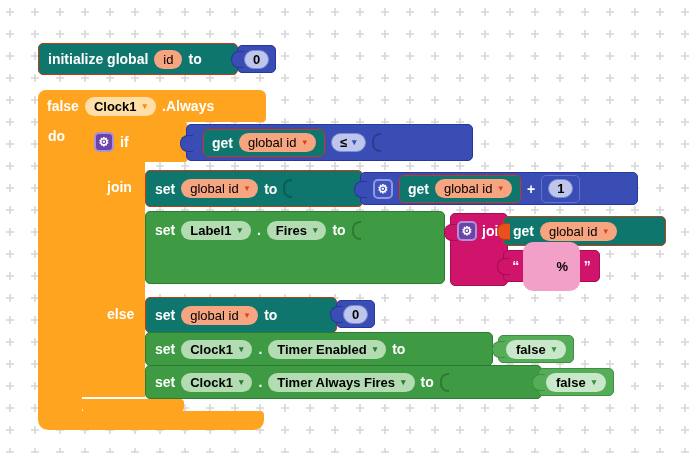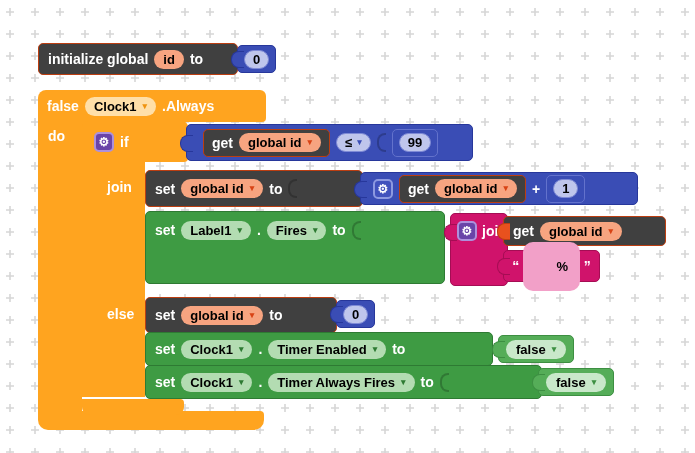--- a/index.html
+++ b/index.html
@@ -5,33 +5,33 @@
   html,body{margin:0;padding:0;background:#fff;}
   #workspace{
     position:relative;width:695px;height:453px;overflow:hidden;background:#fff;
     font-family:"Liberation Sans", sans-serif;
   }
   #gridsvg{position:absolute;left:0;top:0;}
   .blk{
     position:absolute;box-sizing:border-box;display:flex;align-items:center;gap:6px;
     padding:0 9px;font-weight:700;font-size:14px;color:#fff;border-radius:5px;white-space:nowrap;
   }
-  .orange{background:#404040;border:1px solid #BC3E11;text-align:center;}
+  .orange{background:#0f766e;border:1px solid #BC3E11;text-align:center;}
   .amber{background:#FFA41F;border:none;}
   .indigo{background:#3A4DB5;border:1px solid #27379B;}
   .green{background:#3E9B43;border:1px solid #2E7A33;}
   .lgreen{background:#55AD58;border:1px solid #3D8F42;}
   .magenta{background:#D0136B;border:1px solid #A50D54;}
   .shape{position:absolute;background:#FFA41F;}
   .lbl{color:#fff;font-weight:700;}
   .floatlbl{position:absolute;color:#fff;font-weight:700;font-size:14px;}
   .ival{position:relative;display:inline-flex;align-items:center;gap:6px;
         padding:0 8px;height:28px;border-radius:5px;box-sizing:border-box;}
   .field{background:#F7A480;color:#000;border-radius:10px;padding:2px 9px;font-size:13px;
-         font-weight:700;display:inline-flex;align-items:center;gap:6px;}
+         font-weight:400;display:inline-flex;align-items:center;gap:6px;}
   .afield{background:#FFDFA8;color:#000;border-radius:10px;padding:2px 9px;font-size:13px;
           font-weight:700;display:inline-flex;align-items:center;gap:6px;}
   .gfield{background:#B3DCB2;color:#000;border-radius:10px;padding:2px 9px;font-size:13px;
           font-weight:700;display:inline-flex;align-items:center;gap:6px;}
   .lgfield{background:#C9E8CA;color:#000;border-radius:10px;padding:2px 10px;font-size:13px;
            font-weight:700;display:inline-flex;align-items:center;gap:6px;}
   .nfield{background:#BFC6EC;border:1px solid #7F8BD6;color:#000;border-radius:10px;
           padding:1px 8px;font-size:13px;font-weight:700;display:inline-flex;align-items:center;gap:5px;}
   .pfield{background:#F2A0C8;color:#000;border-radius:10px;padding:2px 8px;font-size:13px;
           font-weight:700;white-space:pre;}
@@ -109,25 +109,20 @@
       <span class="field">
         <span>global id</span>
         <span class="arr arr-o">▾</span>
       </span>
     </span>
     <span class="nfield">
       <span>≤</span>
       <span class="arr arr-i">▾</span>
     </span>
     <span class="socket"></span>
-    <span class="ival indigo" style="border-color:#6372CC;padding:0 6px;">
-      <span class="nfield">
-        <span>99</span>
-      </span>
-    </span>
   </div>
 
   <div class="blk orange" style="left:145px;top:170px;width:218px;height:37px;">
     <span class="lbl">set</span>
     <span class="field">
       <span>global id</span>
       <span class="arr arr-o">▾</span>
     </span>
     <span class="lbl">to</span>
     <span class="socket"></span>

